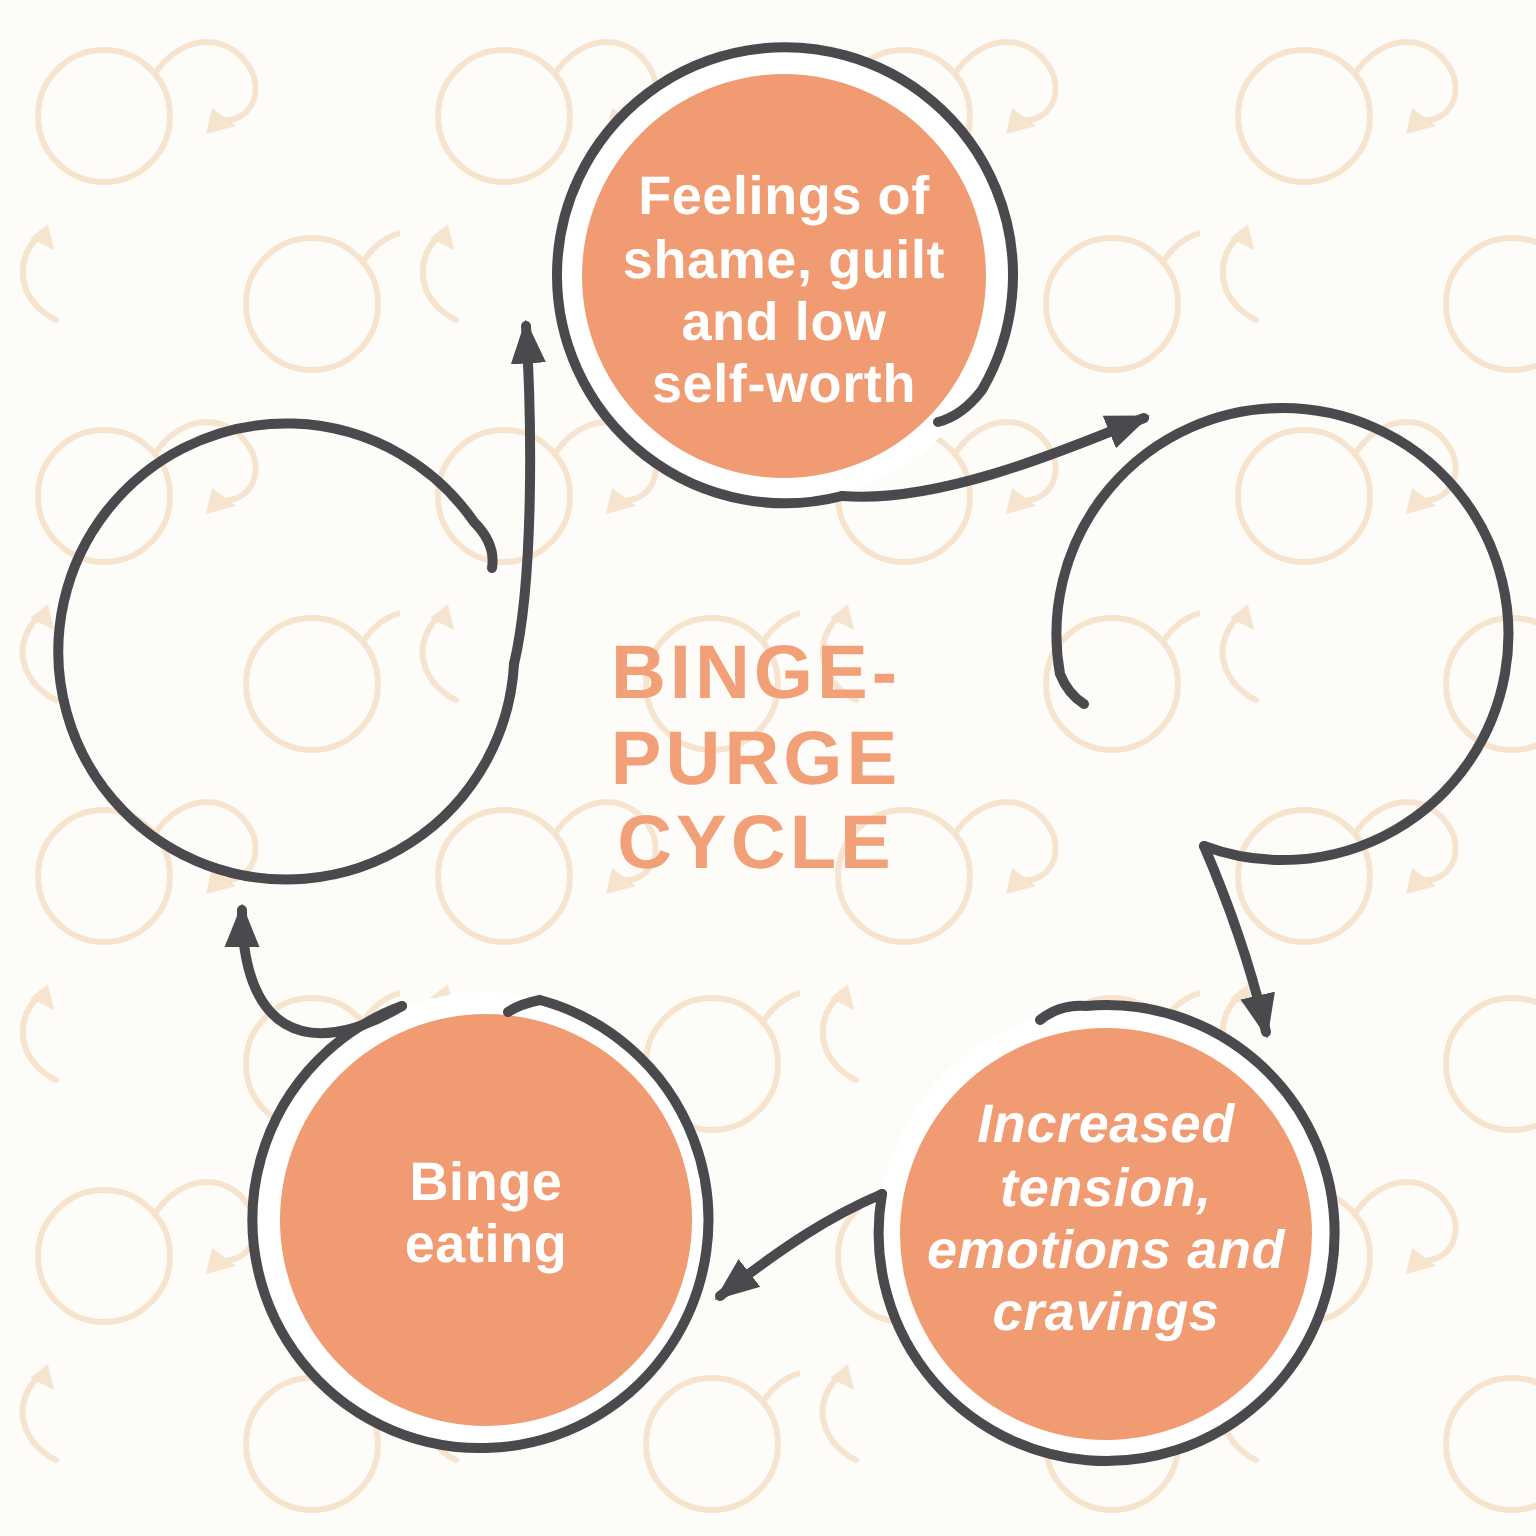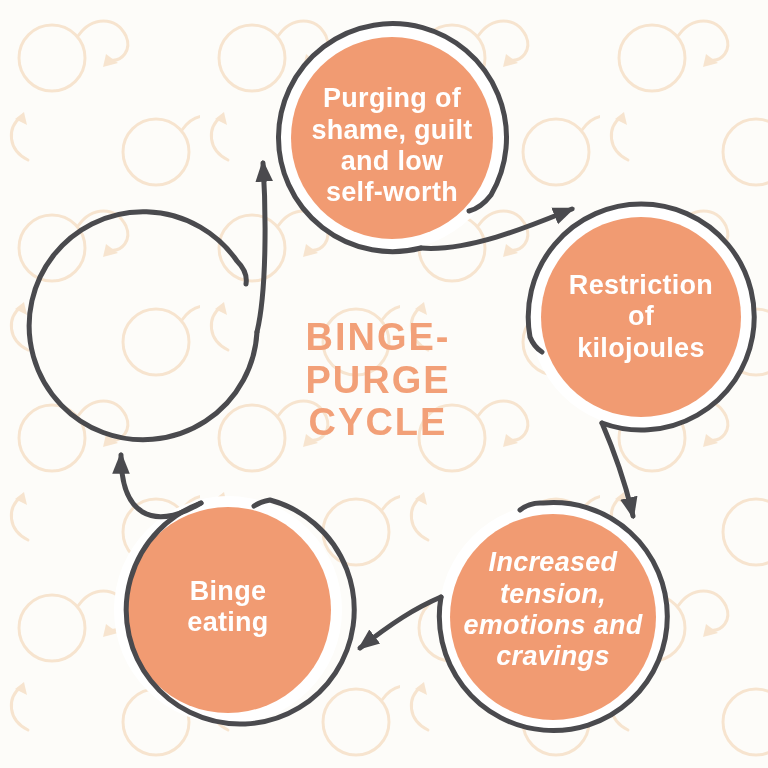--- a/index.html
+++ b/index.html
@@ -30,21 +30,21 @@
     line-height:1.16;
     letter-spacing:.3px;
     text-align:center;
     white-space:pre-line;
   }
   .node-feelings{left:291px;top:37px;width:202px;height:202px;}
   .node-feelings .label{padding-top:16px;}
   .node-restriction{left:541px;top:217px;width:200px;height:200px;}
   .node-increased{left:450px;top:514px;width:206px;height:206px;}
   .node-increased .label{padding-bottom:14px;font-style:italic;}
-  .node-binge{left:125px;top:507px;width:206px;height:206px;justify-content:center;}
+  .node-binge{left:140px;top:507px;width:206px;height:206px;justify-content:center;}
   .node-binge .label{padding-bottom:6px;}
   .node-purging{left:41px;top:220px;width:204px;height:204px;}
   .node-purging .label{padding-bottom:4px;}
   .title{
     position:absolute;left:378px;top:316px;transform:translateX(-50%);
     color:var(--title-text);
     font-weight:bold;font-size:38px;line-height:1.12;letter-spacing:2px;
     text-align:center;white-space:pre-line;
   }
   .ring,.tail{fill:none;stroke:var(--arrow);stroke-width:5;stroke-linecap:round;}
@@ -66,29 +66,24 @@
           <path d="M182,130 C196,110 218,112 228,132"></path>
           <path d="M28,160 C8,150 6,128 22,116"></path>
           <path class="pat-ah" d="M24,112 l3,13 -12,-6 z"></path>
         </g>
       </pattern>
     </defs>
     <rect x="0" y="0" width="768" height="768" fill="url(#pat)"></rect>
   </svg>
 
   <div class="node node-feelings">
-    <div class="label">Purging of
+    <div class="label">Feelings of
 shame, guilt
 and low
 self-worth</div>
-  </div>
-  <div class="node node-restriction">
-    <div class="label">Restriction
-of
-kilojoules</div>
   </div>
   <div class="node node-increased">
     <div class="label">Increased
 tension,
 emotions and
 cravings</div>
   </div>
   <div class="node node-binge">
     <div class="label">Binge
 eating</div>

